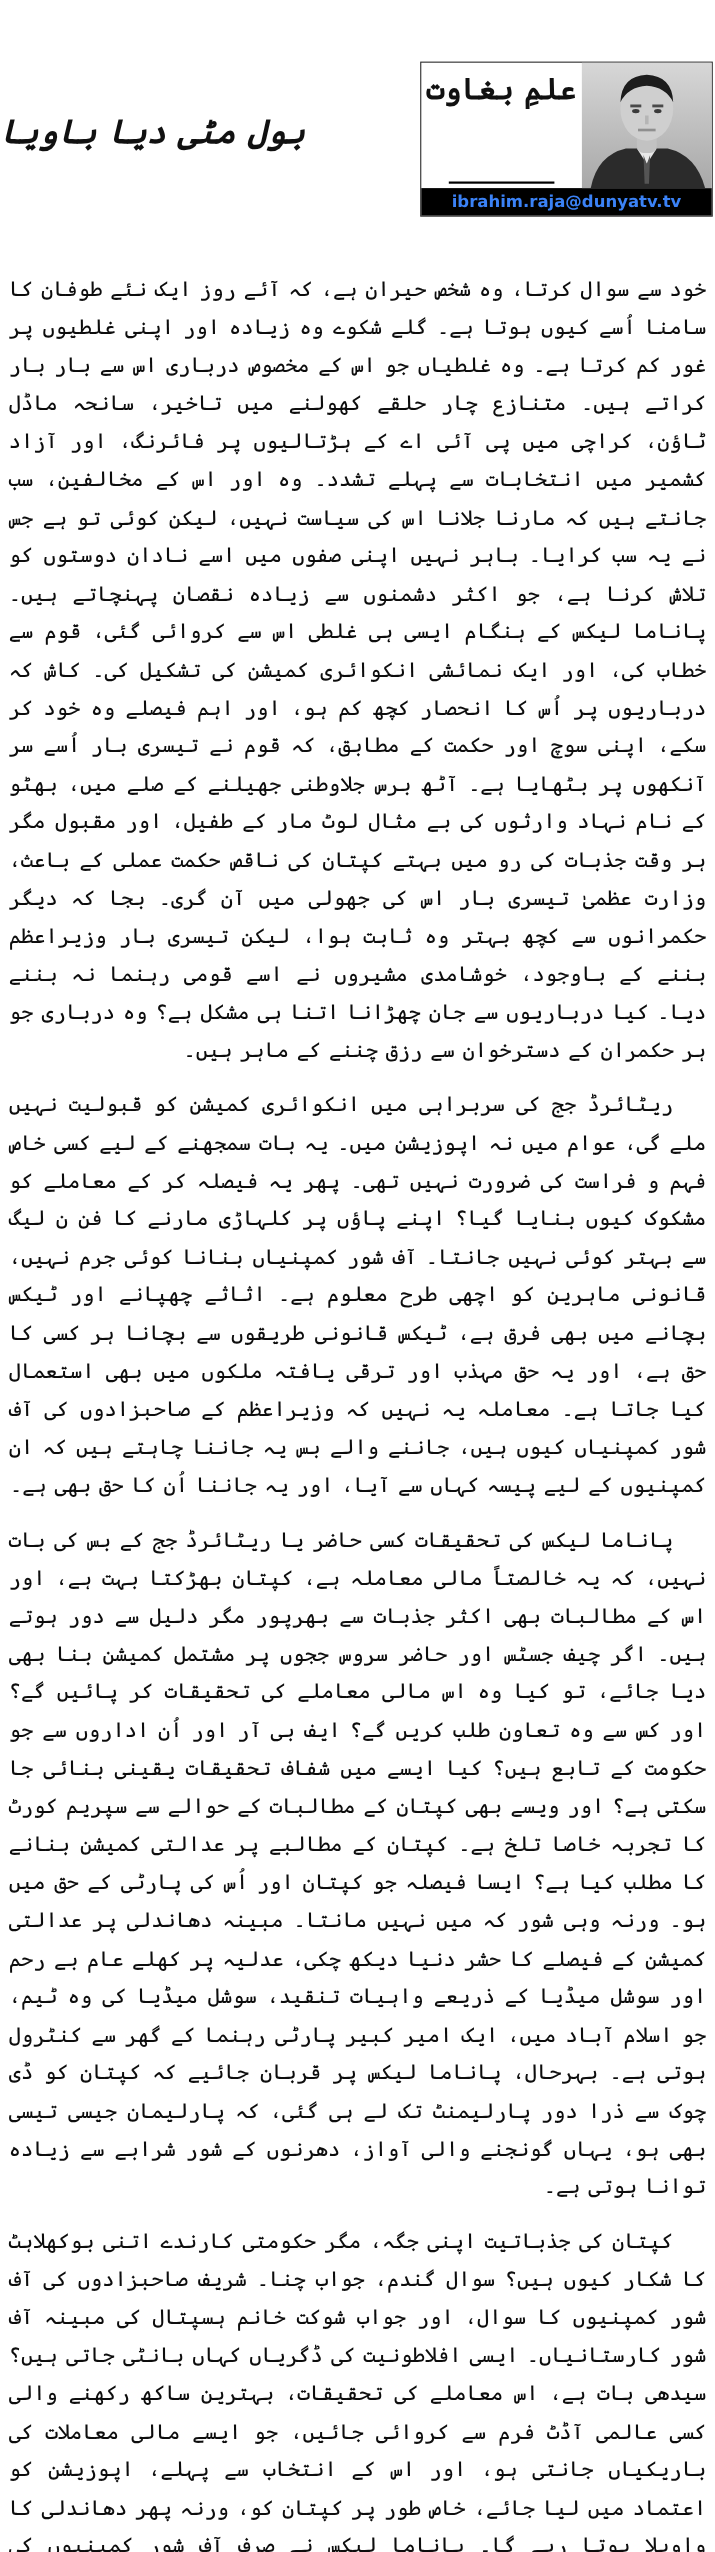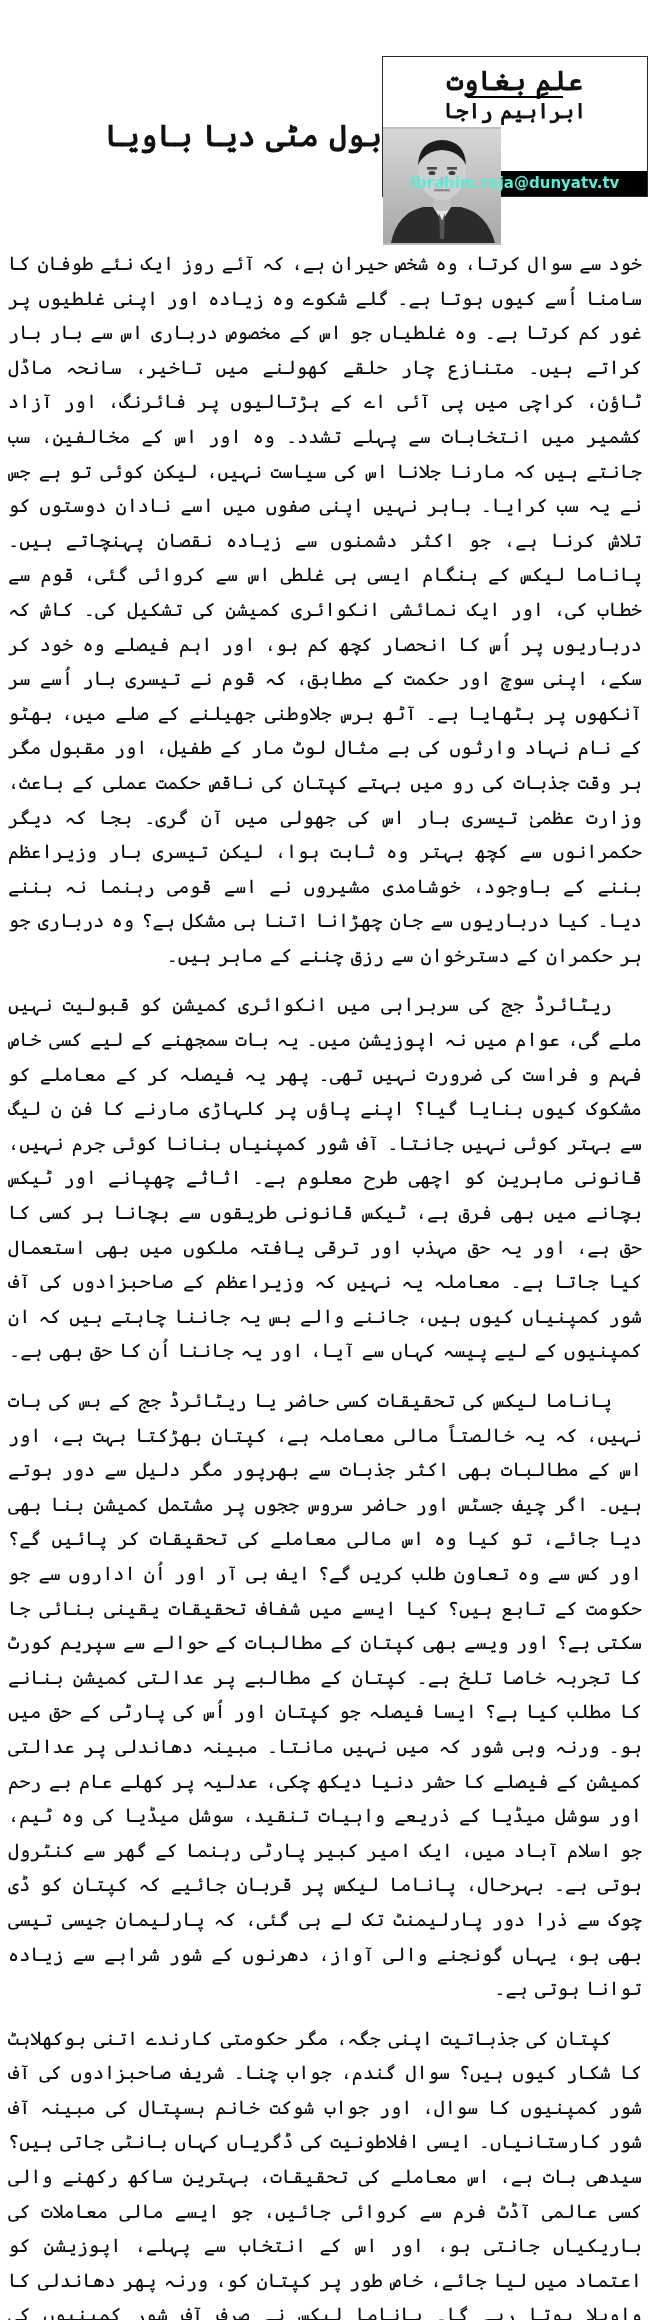--- a/index.html
+++ b/index.html
@@ -8,42 +8,42 @@
     width:650px; height:2320px; margin:0 auto; background:#ffffff;
     position:relative; overflow:hidden;
     font-family:"DejaVu Serif", serif; color:#111;
   }
   
   .header { position:relative; height:225px; }
   .author-box {
     position:absolute; top:56px; right:2px; width:266px;
     border:1px solid #2a2a2a; background:#fff;
   }
-  .box-top { display:flex; flex-direction:column; height:114px; }
+  .box-top { display:flex; height:114px; }
   .logo-side {
     flex:1; display:flex; flex-direction:column; align-items:center;
     justify-content:space-between; padding:8px 2px 4px 2px;
   }
   .column-logo {
     font-size:27px; font-weight:bold; direction:rtl;
     font-family:"DejaVu Serif", serif; letter-spacing:-1px;
   }
   .logo-rule { width:96px; border-top:2.5px solid #000; }
   .author-name { font-size:21px; font-weight:bold; direction:rtl; }
   .photo {
     width:118px; flex:0 0 118px; overflow:hidden; background:#bdbdbd;
   }
   .photo svg { display:block; width:100%; height:100%; }
   .email-bar {
-    background:#000; color:#5eead4; text-align:center;
+    background:#000; color:#3b82f6; text-align:center;
     font-family:"DejaVu Sans", sans-serif; font-weight:bold;
     font-size:15px; padding:3px 0 4px 0;
   }
   .title-area {
-    position:absolute; top:118px; left:0; width:382px; text-align:right;
+    position:absolute; top:102px; left:0; width:382px; text-align:left;font-style:italic;
   }
   .article-title {
     font-size:30px; font-weight:bold; direction:rtl; display:inline-block;
   }
   
   .body-text { padding:6px 8px 0 8px; }
   .body-text p {
     direction:rtl; text-align:justify; text-align-last:right;
     font-size:19px; line-height:34.6px; color:#0d0d0d;
     text-indent:30px; word-spacing:1px;margin-top:15px;
@@ -59,21 +59,20 @@
 
     <div class="title-area">
       <h1 class="article-title">بول مٹی دیا باویا</h1>
     </div>
 
     <div class="author-box">
       <div class="box-top">
         <div class="logo-side">
           <div class="column-logo">علمِ بغاوت</div>
           <div class="logo-rule"></div>
-          <div class="author-name">ابراہیم راجا</div>
         </div>
         <div class="photo">
           <svg viewBox="0 0 118 114" xmlns="http://www.w3.org/2000/svg">
             <defs>
               <linearGradient id="bgGrad" x1="0" y1="0" x2="0" y2="1">
                 <stop offset="0" stop-color="#d7d7d7"></stop>
                 <stop offset="1" stop-color="#a8a8a8"></stop>
               </linearGradient>
             </defs>
             <rect x="0" y="0" width="118" height="114" fill="url(#bgGrad)"></rect>

